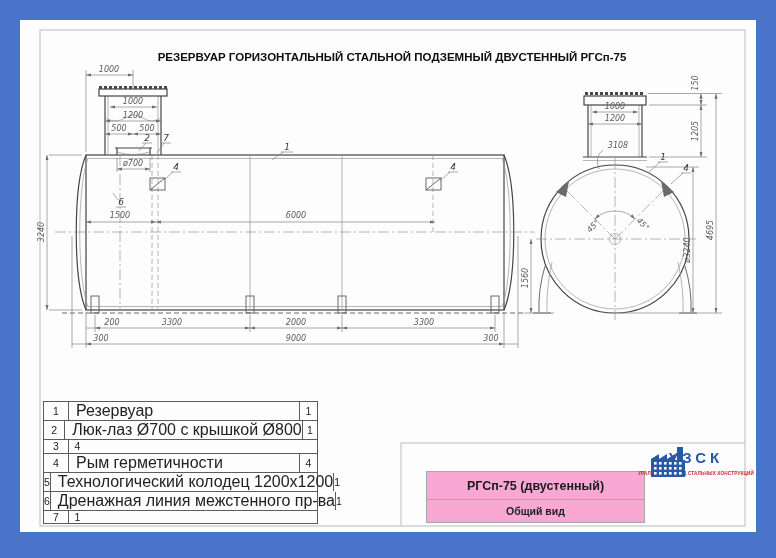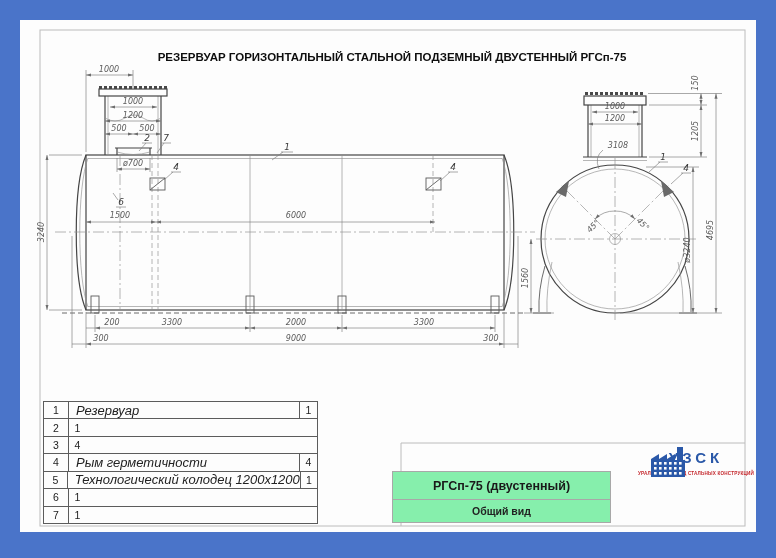--- a/index.html
+++ b/index.html
@@ -29,26 +29,26 @@
   .t-title{font:bold 11.5px "Liberation Sans",sans-serif;fill:#0e0e0e;text-anchor:middle;}
   
   .parts{
     position:absolute;left:43px;top:401px;width:275px;height:123px;
     border:1px solid #5c5c5c;box-sizing:border-box;
     display:flex;flex-direction:column;background:#fdfdfd;
   }
   .parts .row{flex:1;display:flex;border-bottom:1px solid #5c5c5c;}
   .parts .row:last-child{border-bottom:none;}
   .parts .c-no{width:24px;border-right:1px solid #5c5c5c;display:flex;align-items:center;justify-content:center;font-size:10.5px;color:#222;}
-  .parts .c-name{flex:1;border-right:1px solid #5c5c5c;display:flex;align-items:center;padding-left:7px;font-size:13px;color:#222;white-space:nowrap;font-style:italic;}
+  .parts .c-name{flex:1;border-right:1px solid #5c5c5c;display:flex;align-items:center;padding-left:7px;font-size:16px;color:#222;white-space:nowrap;}
   .parts .c-qty{width:17px;display:flex;align-items:center;justify-content:center;font-size:10.5px;color:#222;}
   
   .tblock{
-    position:absolute;left:392px;top:471px;width:219px;height:52px;
-    border:1px solid #a8a8a8;box-sizing:border-box;background:#86efac;
+    position:absolute;left:426px;top:471px;width:219px;height:52px;
+    border:1px solid #a8a8a8;box-sizing:border-box;background:#f9a8d4;
     display:flex;flex-direction:column;
   }
   .tblock .model{flex:1.25;display:flex;align-items:center;justify-content:center;font-weight:bold;font-size:12.5px;color:#1a1a1a;border-bottom:1px solid #a8a8a8;}
   .tblock .view{flex:1;display:flex;align-items:center;justify-content:center;font-size:10.5px;color:#222;font-weight:bold;}
   
   .logo{
     position:absolute;left:648px;top:446px;width:96px;height:76px;
     display:flex;flex-direction:column;align-items:center;justify-content:flex-start;
   }
   .logo .name{font-weight:bold;font-size:15px;line-height:22px;color:#2a58a8;letter-spacing:4px;margin-top:1px;}
@@ -286,38 +286,40 @@
 </svg>
 
 <div class="parts">
   <div class="row">
     <div class="c-no">1</div>
     <div class="c-name">Резервуар</div>
     <div class="c-qty">1</div>
   </div>
   <div class="row">
     <div class="c-no">2</div>
+    <div class="c-name">Люк-лаз Ø700 с крышкой Ø800</div>
     <div class="c-qty">1</div>
   </div>
   <div class="row">
     <div class="c-no">3</div>
     <div class="c-qty">4</div>
   </div>
   <div class="row">
     <div class="c-no">4</div>
     <div class="c-name">Рым герметичности</div>
     <div class="c-qty">4</div>
   </div>
   <div class="row">
     <div class="c-no">5</div>
     <div class="c-name">Технологический колодец 1200х1200</div>
     <div class="c-qty">1</div>
   </div>
   <div class="row">
     <div class="c-no">6</div>
+    <div class="c-name">Дренажная линия межстенного пр-ва</div>
     <div class="c-qty">1</div>
   </div>
   <div class="row">
     <div class="c-no">7</div>
     <div class="c-qty">1</div>
   </div>
 </div>
 
 <div class="tblock">
   <div class="model">РГСп-75 (двустенный)</div>

